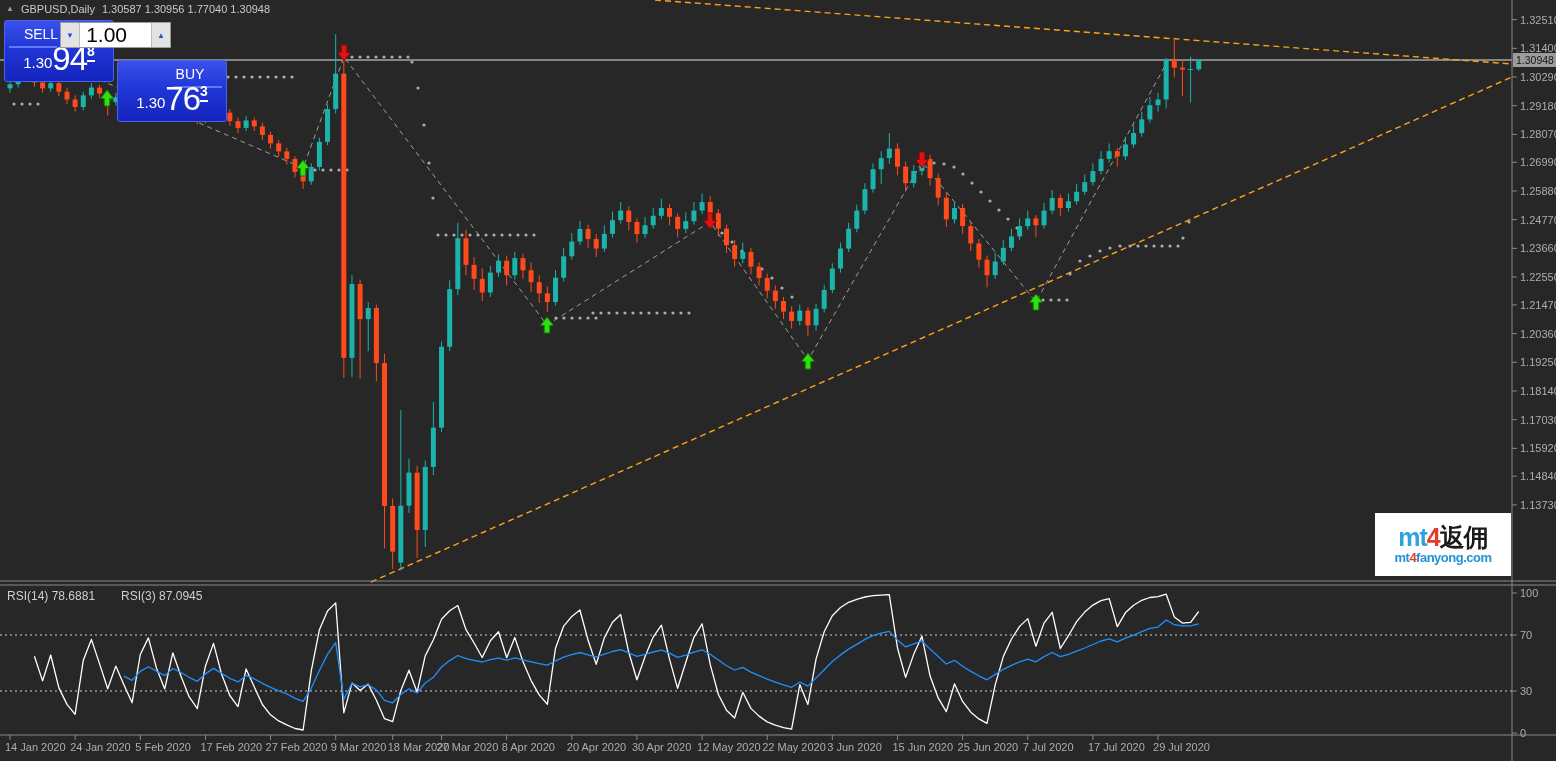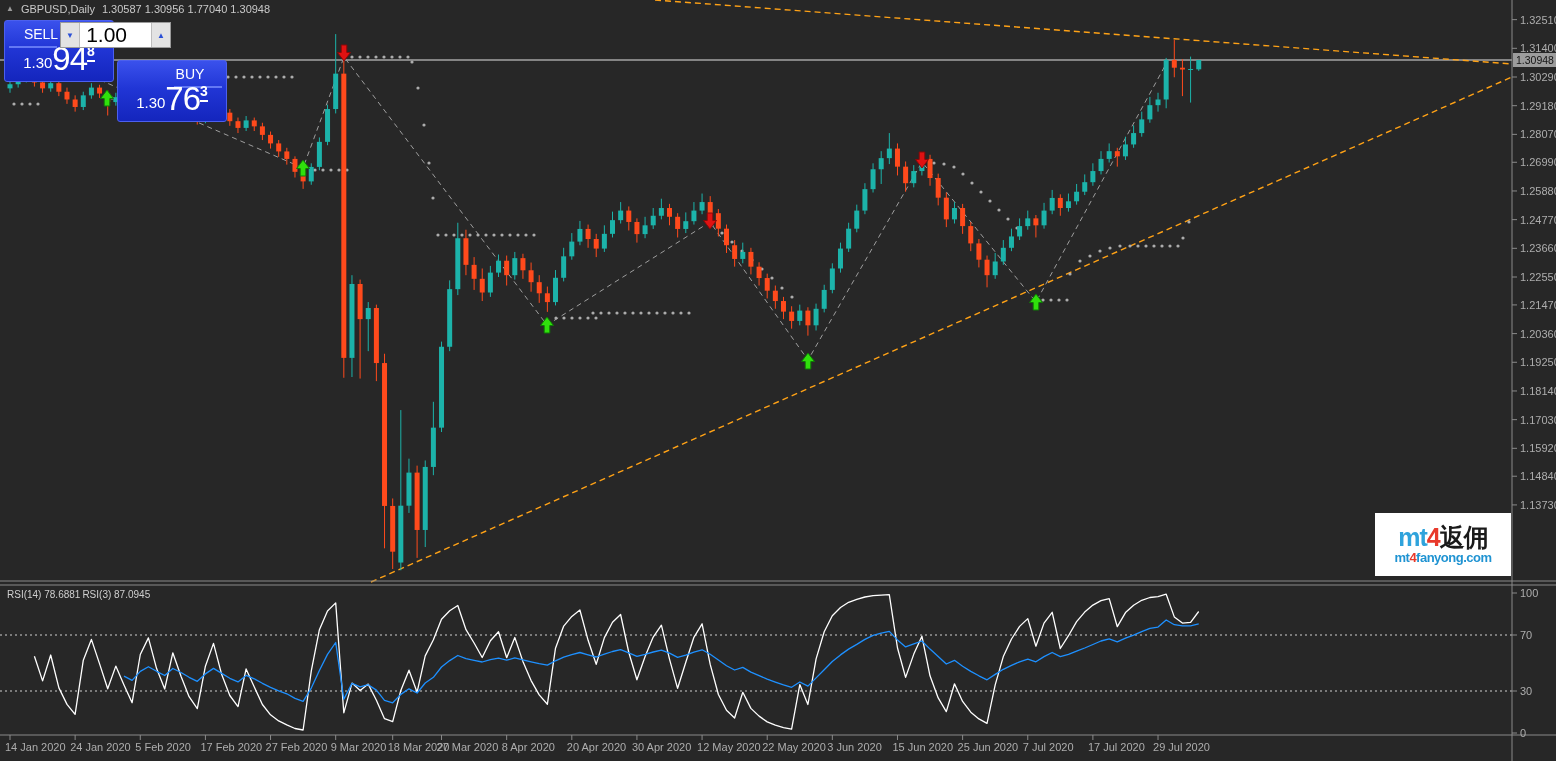--- a/index.html
+++ b/index.html
@@ -29,21 +29,21 @@
   .spinner{position:absolute;left:56px;top:2px;width:111px;height:26px;background:#ffffff;
            border:1px solid #9a9a9a;box-sizing:border-box;display:flex;z-index:7;}
   .spin-btn{width:18px;background:#e3e3e3;display:flex;align-items:center;justify-content:center;
             font-size:8px;color:#2b50d6;cursor:pointer;}
   .spin-btn.minus{border-right:1px solid #bdbdbd;}
   .spin-btn.plus{border-left:1px solid #bdbdbd;}
   .spin-value{flex:1;min-width:0;border:none;outline:none;background:transparent;text-align:right;
               padding:0 24px 0 0;font-size:21px;color:#000;font-family:"Liberation Sans",sans-serif;}
 
   
-  .rsi-label{position:absolute;left:7px;top:589px;display:flex;gap:2px;font-size:10px;color:#cfcfcf;z-index:5;}
+  .rsi-label{position:absolute;left:7px;top:589px;display:flex;gap:26px;font-size:12px;color:#cfcfcf;z-index:5;}
 
   
   .logo{position:absolute;left:1375px;top:513px;width:136px;height:63px;background:#ffffff;
         display:flex;flex-direction:column;align-items:center;justify-content:center;line-height:1.02;z-index:4;}
   .logo-l1{font-size:25px;font-weight:900;letter-spacing:-1px;white-space:nowrap;}
   .logo-l1 .b{color:#2fa3dc;} .logo-l1 .r{color:#e8392b;} .logo-l1 .k{color:#1a1a1a;}
   .logo-l2{font-size:13px;font-weight:800;letter-spacing:-0.5px;white-space:nowrap;}
   .logo-l2 .b{color:#1f93d2;} .logo-l2 .r{color:#e8392b;}
 </style>
 </head>

